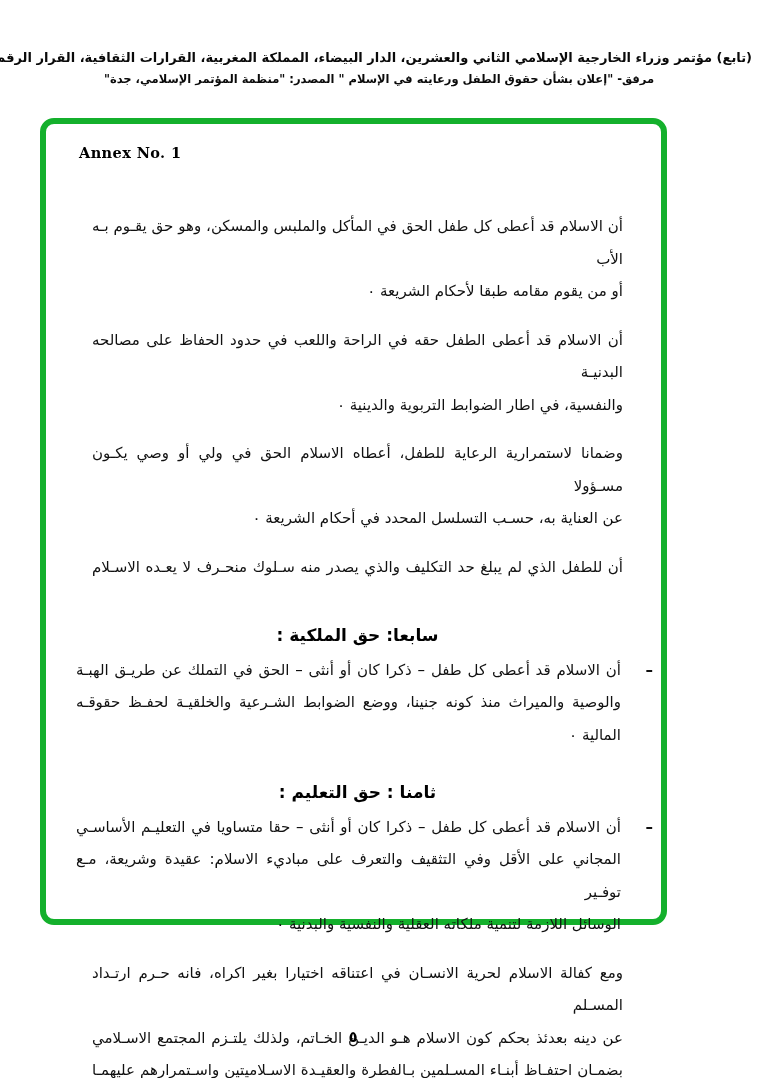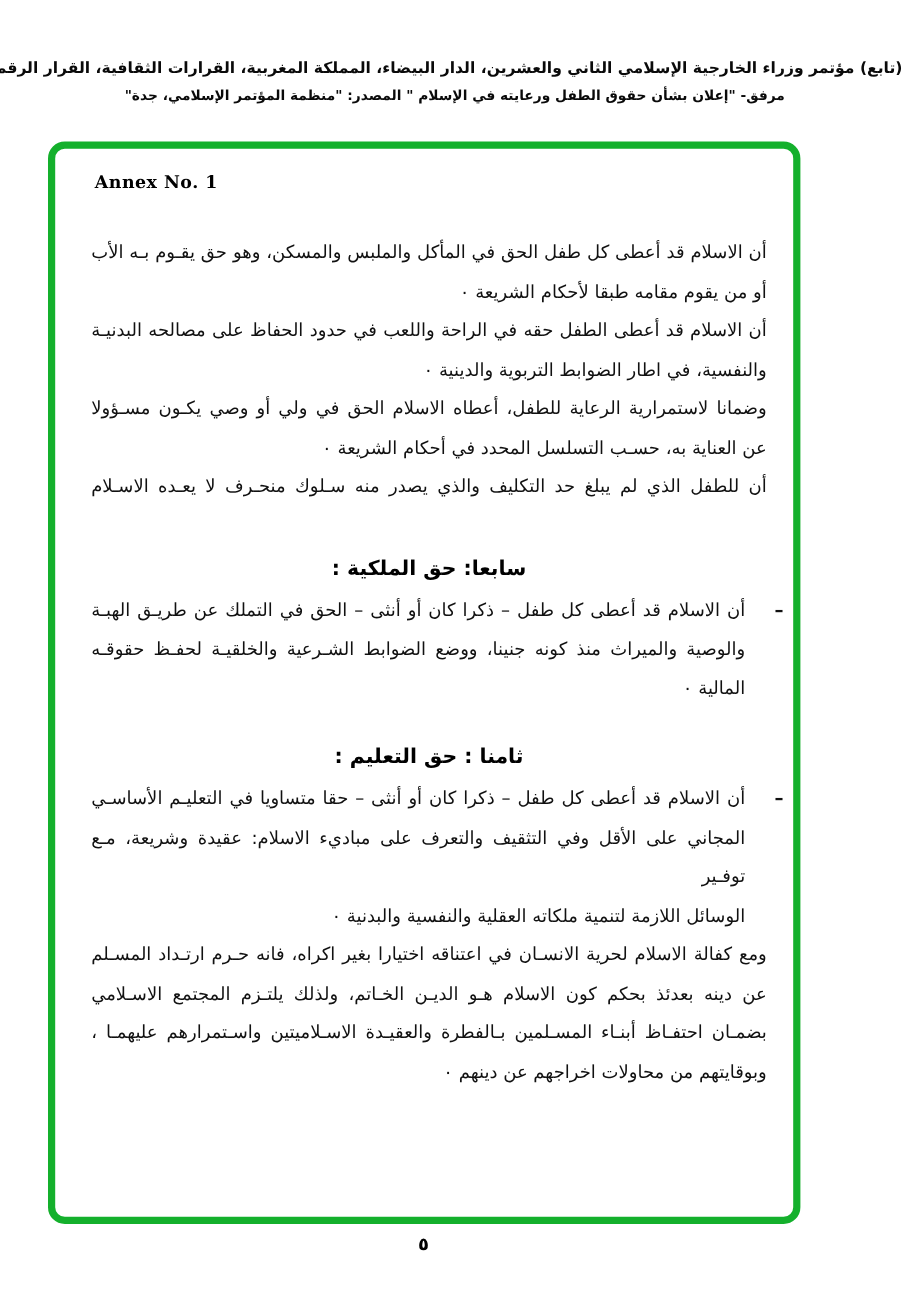--- a/index.html
+++ b/index.html
@@ -25,21 +25,21 @@
   .doc-header .h-line2 {
     font-size: 11.5px; font-weight: bold;
     margin-top: 7px;
     white-space: nowrap;
   }
   
   .frame {
     position: absolute;
     box-sizing: border-box;
     left: 40px; top: 118px;
-    width: 627px; height: 902px;
+    width: 627px; height: 807px;
     border: 6px solid #14b02c;
     border-radius: 14px;
     background: #ffffff;
   }
   .annex-label {
     position: absolute;
     top: 20px; left: 33px;
     font-family: "DejaVu Serif", serif;
     font-weight: bold;
     font-size: 14.5px;
@@ -48,21 +48,21 @@
   }
   
   .body-text {
     position: absolute;
     top: 70px; right: 22px; left: 30px;
     direction: rtl;
     font-size: 15px;
     line-height: 32.5px;
     color: #111;
   }
-  .para { margin: 0; }
+  .para { margin: 16px; }
   .line { text-align: justify; text-align-last: justify; }
   .line.last { text-align-last: right; }
   .section-heading {
     font-weight: bold;
     font-size: 17px;
     text-align: center;
     margin: 36px 0 2px 0;
     color: #000;
   }
   .section-heading.second { margin-top: 25px; }

